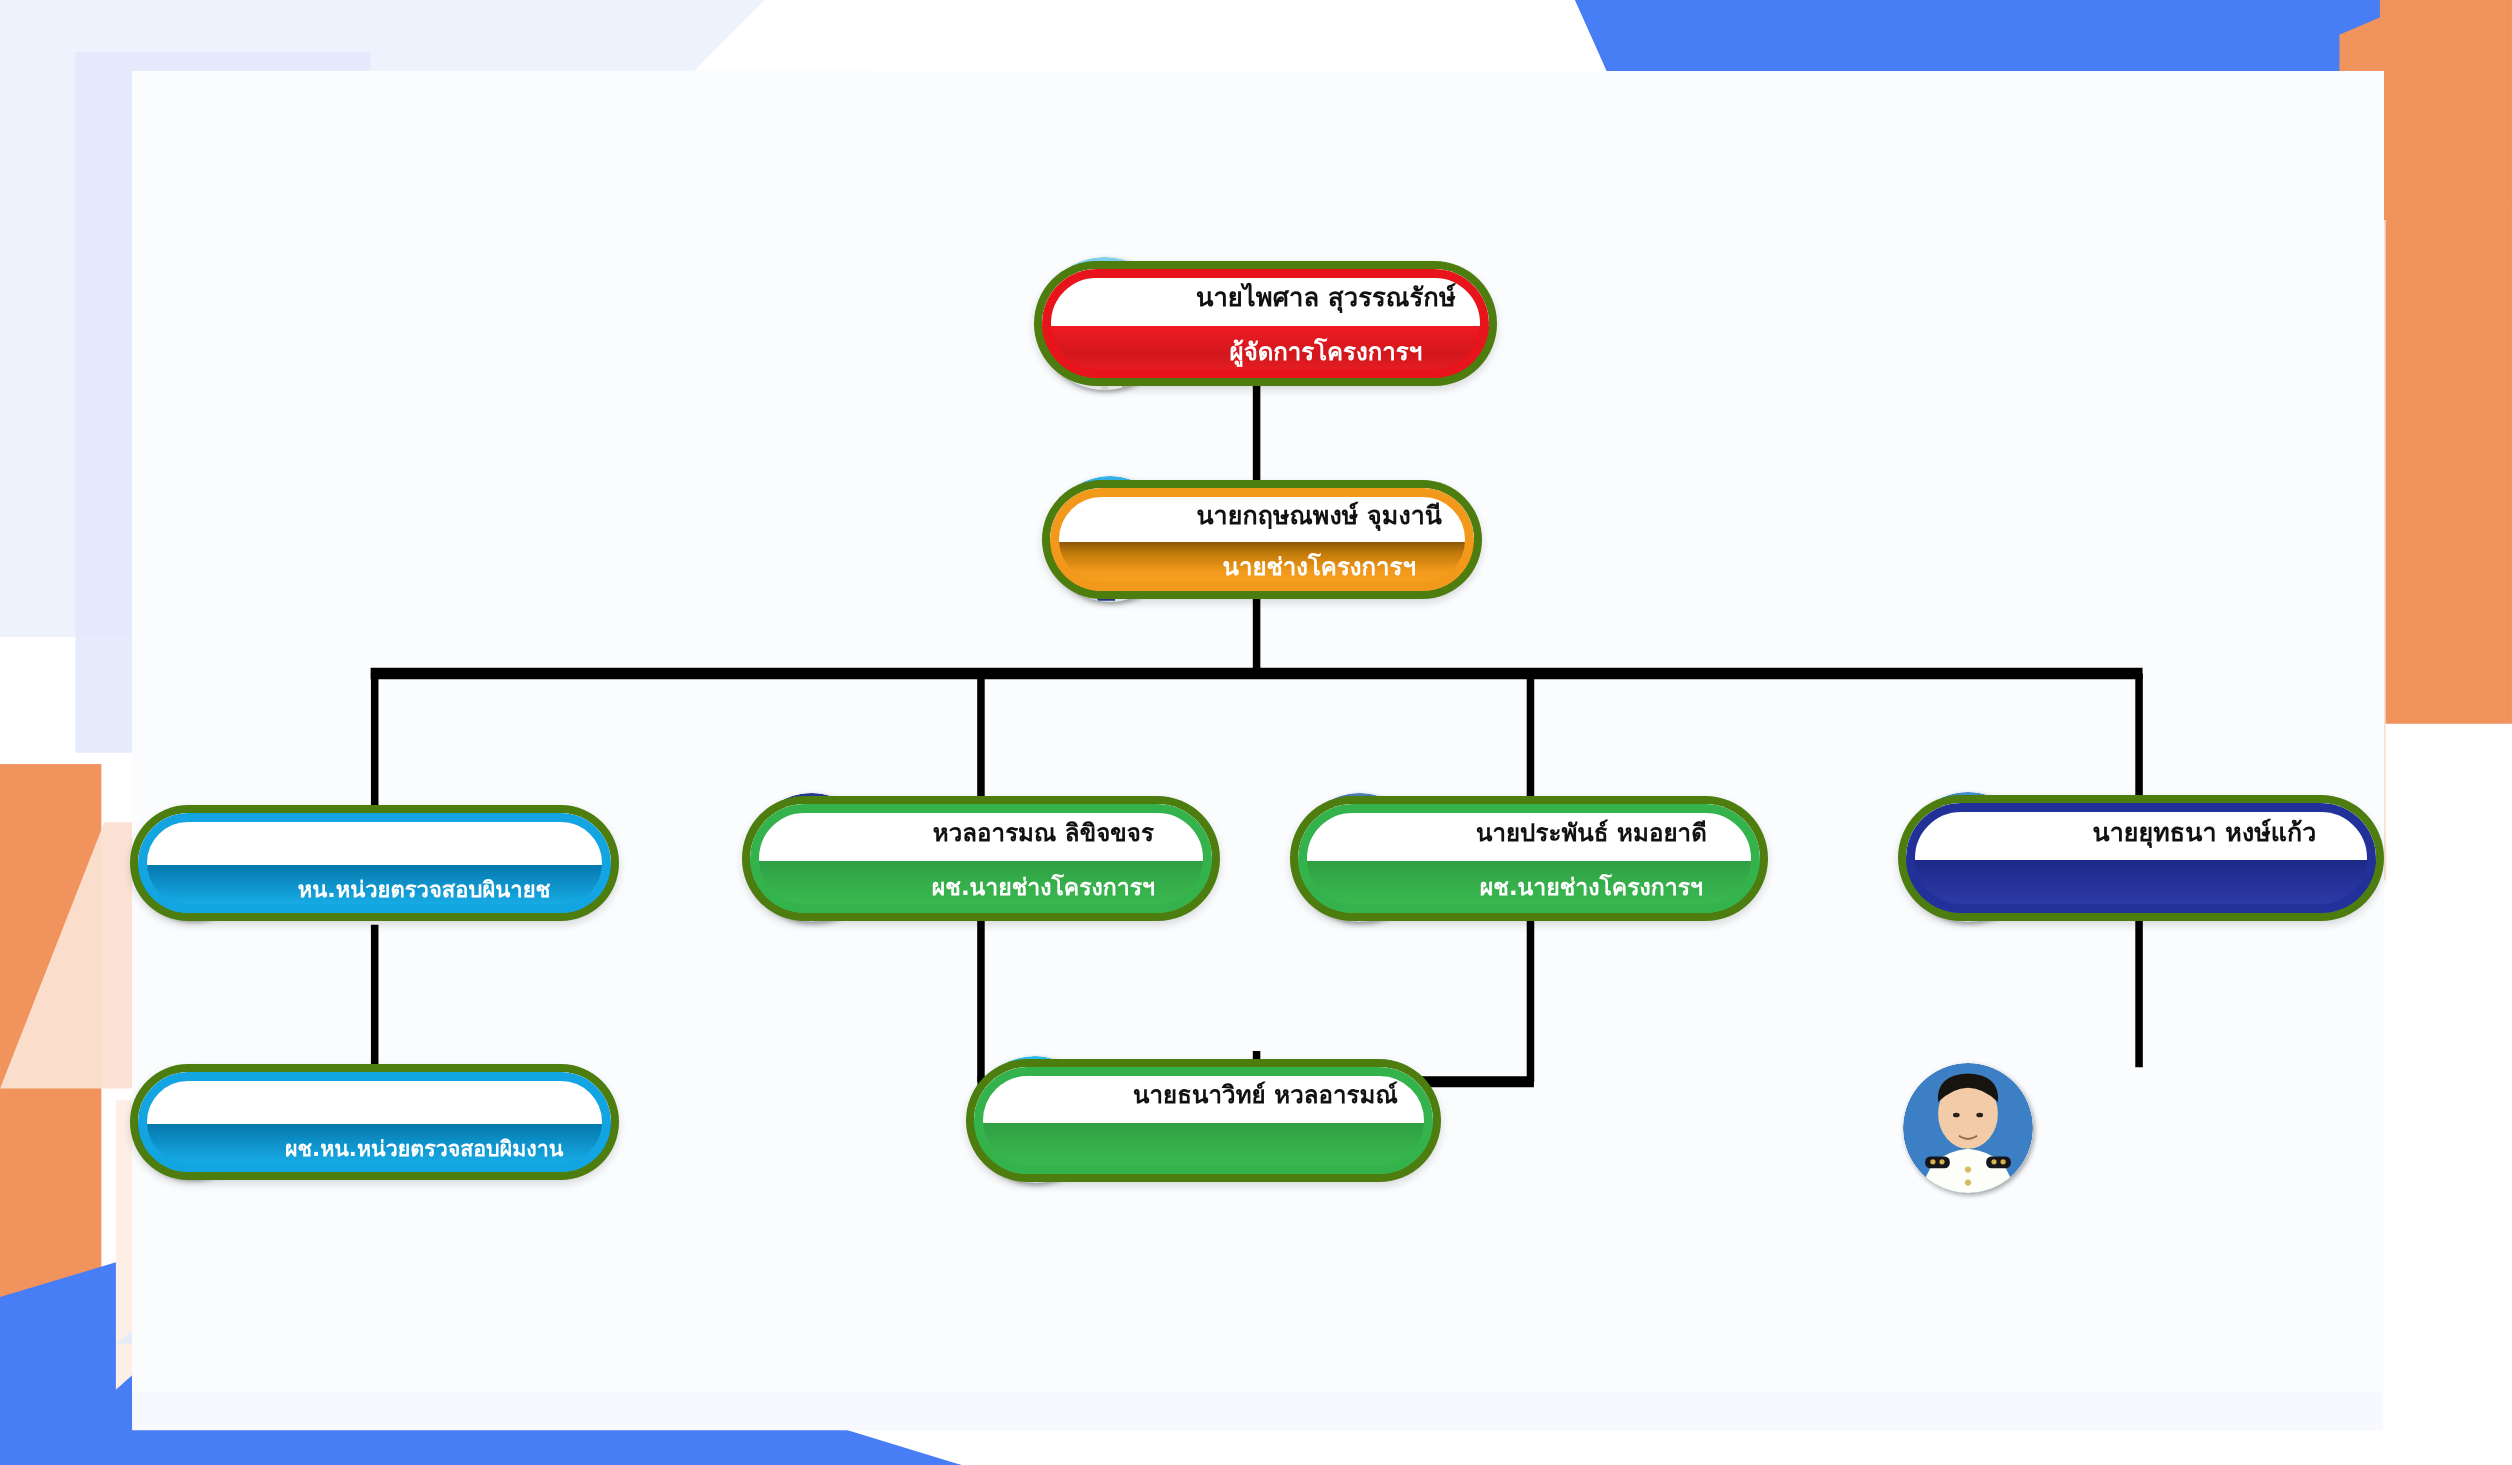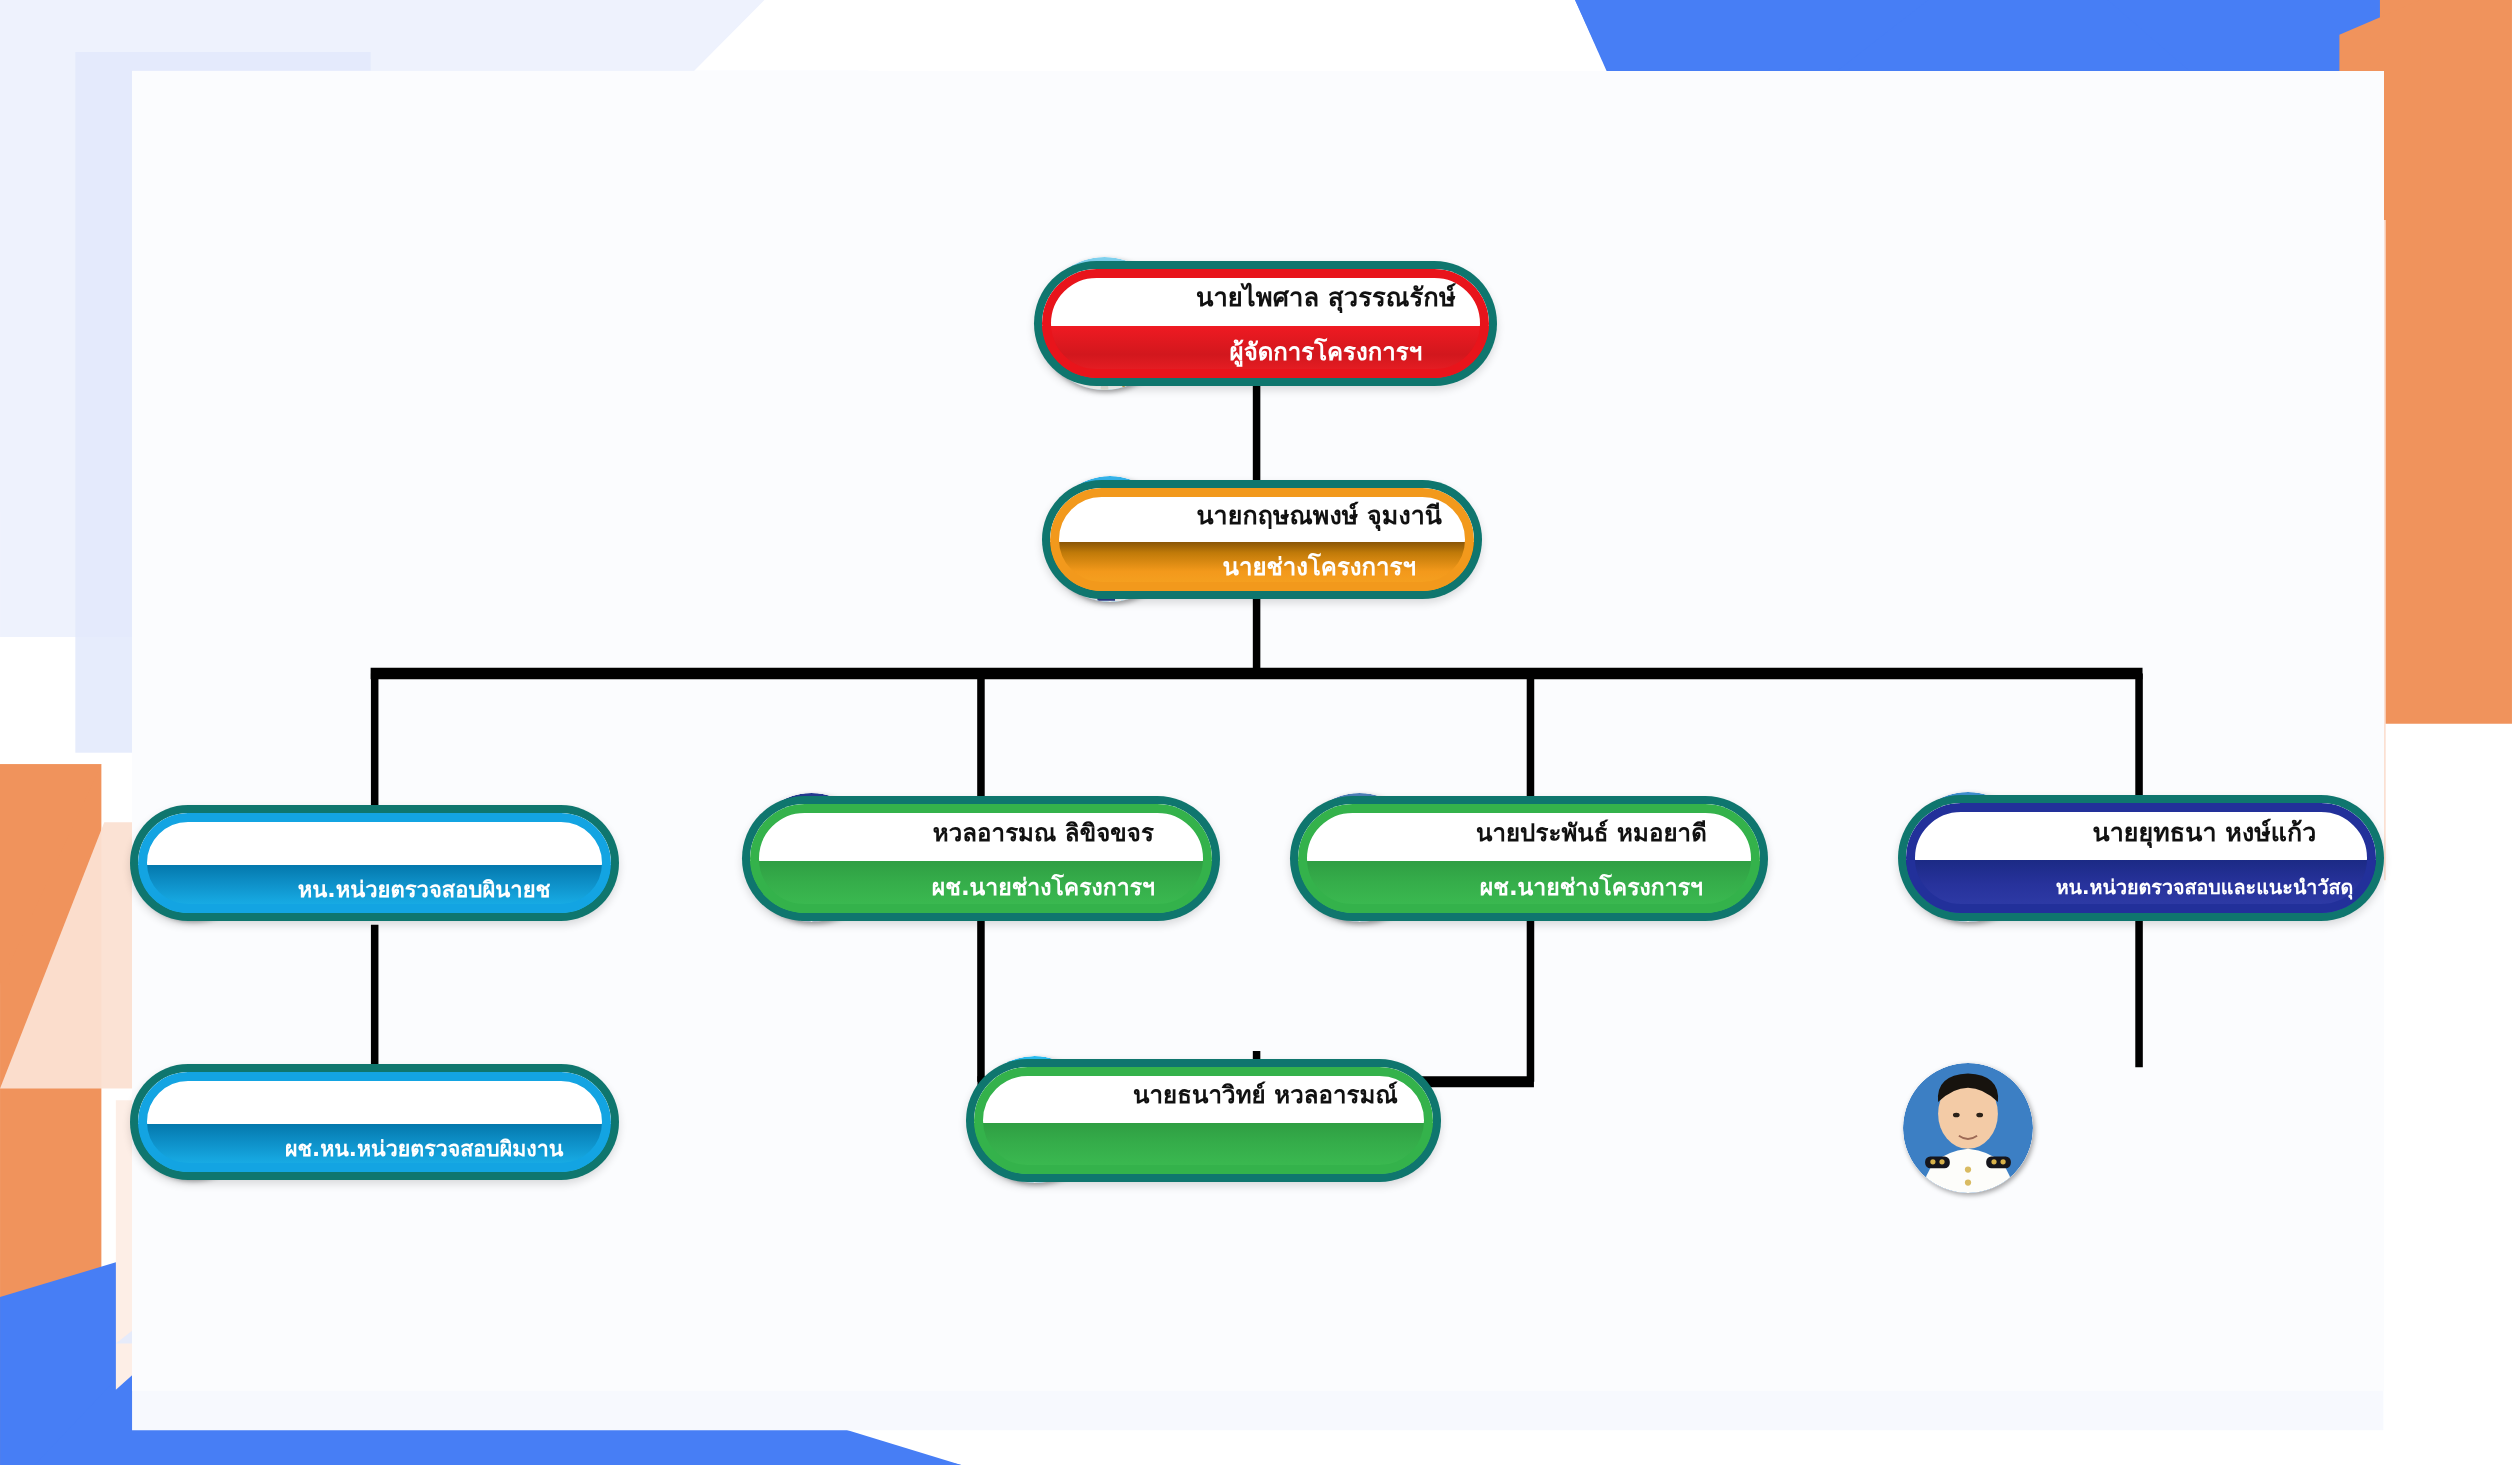--- a/index.html
+++ b/index.html
@@ -26,21 +26,21 @@
   
   .lines{position:absolute;inset:0;z-index:2;pointer-events:none;}
   .lines svg{display:block;width:2512px;height:1465px;}
 
   
   .node{
     position:absolute;z-index:4;
     border-radius:579px;
     padding:8px;
     box-sizing:border-box;
-    background:#0f766e;
+    background:#4d7c0f;
     box-shadow:0 4px 8px rgba(0,0,0,.14);
   }
   .node .inner{
     position:relative;
     width:100%;height:100%;
     border-radius:579px;
     overflow:hidden;
     box-sizing:border-box;
   }
   
@@ -396,21 +396,20 @@
       </svg>
     </div>
   </div>
 
   <div class="node th-navy" style="left:1898px;top:795px;width:486px;height:126px;">
     <div class="inner">
       <div class="half-top"></div>
       <div class="half-bot"></div>
       <div class="rim"></div>
       <div class="txt name" style="font-size:25px;">นายยุทธนา  หงษ์แก้ว</div>
-      <div class="txt title" style="font-size:19.7px;">หน.หน่วยตรวจสอบและแนะนำวัสดุ</div>
     </div>
   </div>
   <div class="avatar" style="left:1903px;top:792px;width:130px;height:130px;">
     <div class="photo">
       <svg viewBox="0 0 100 100" xmlns="http://www.w3.org/2000/svg">
         <defs>
             <clipPath id="cp6">
               <circle cx="50" cy="50" r="50"></circle>
             </clipPath>
           </defs>

